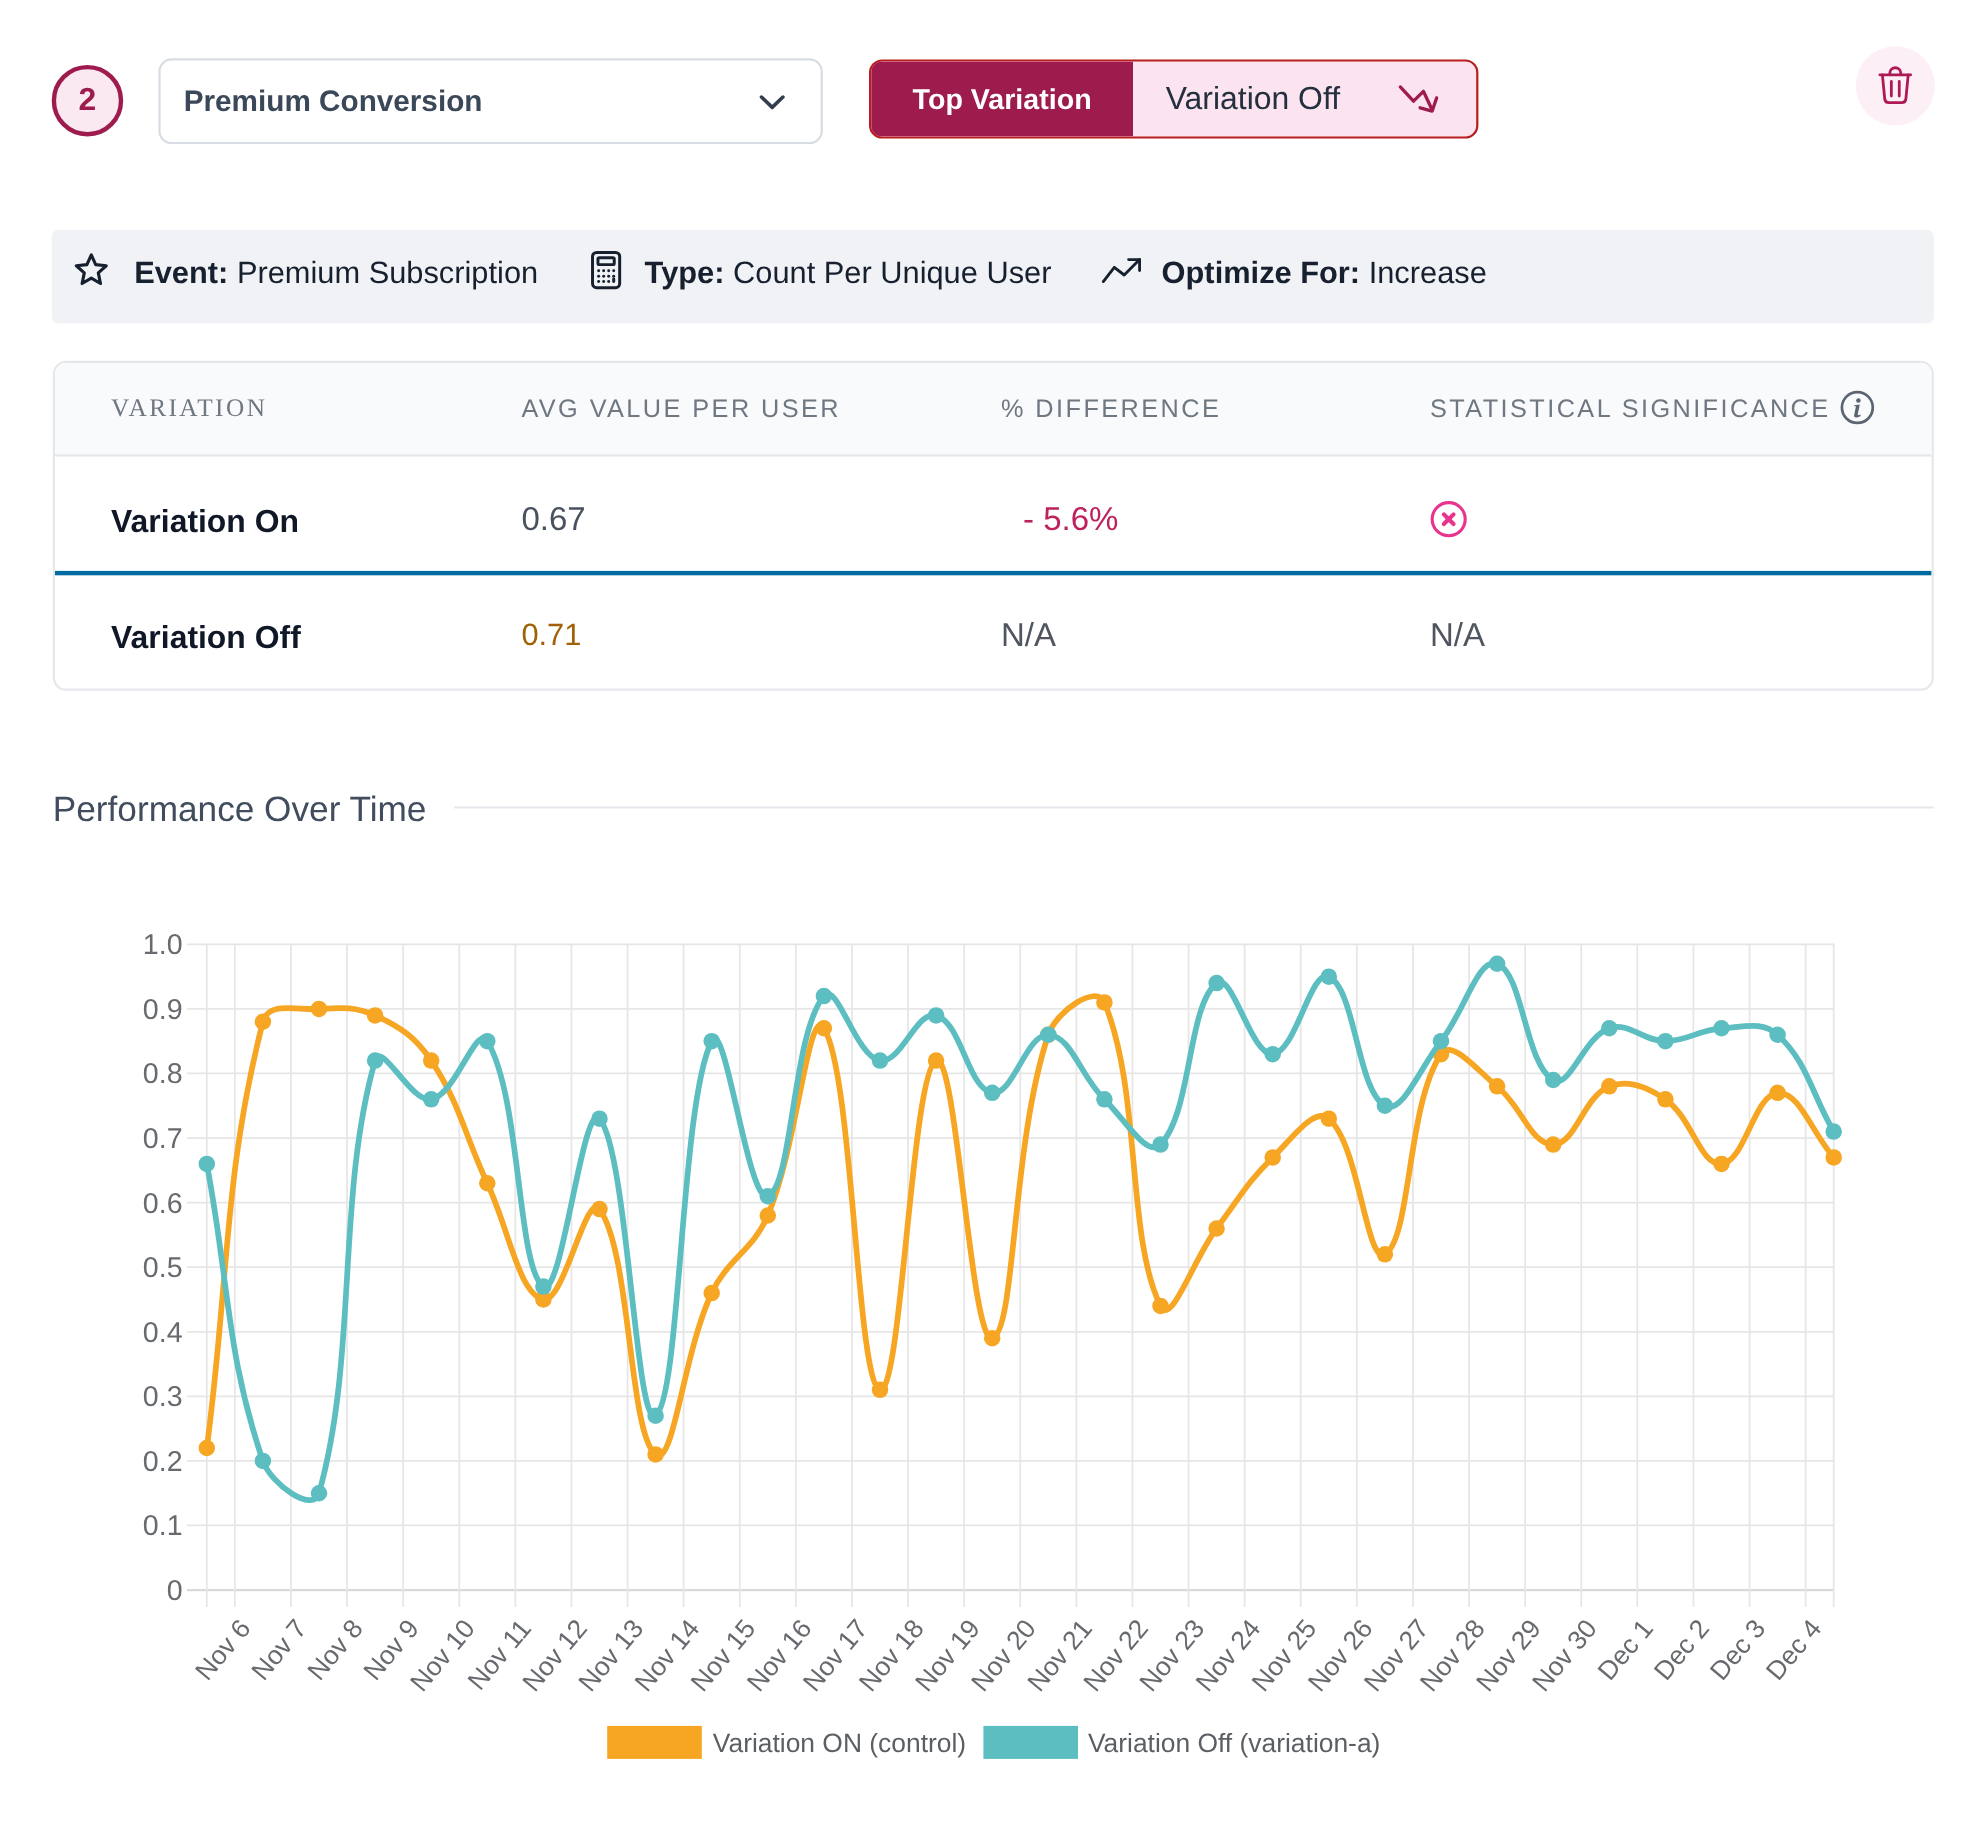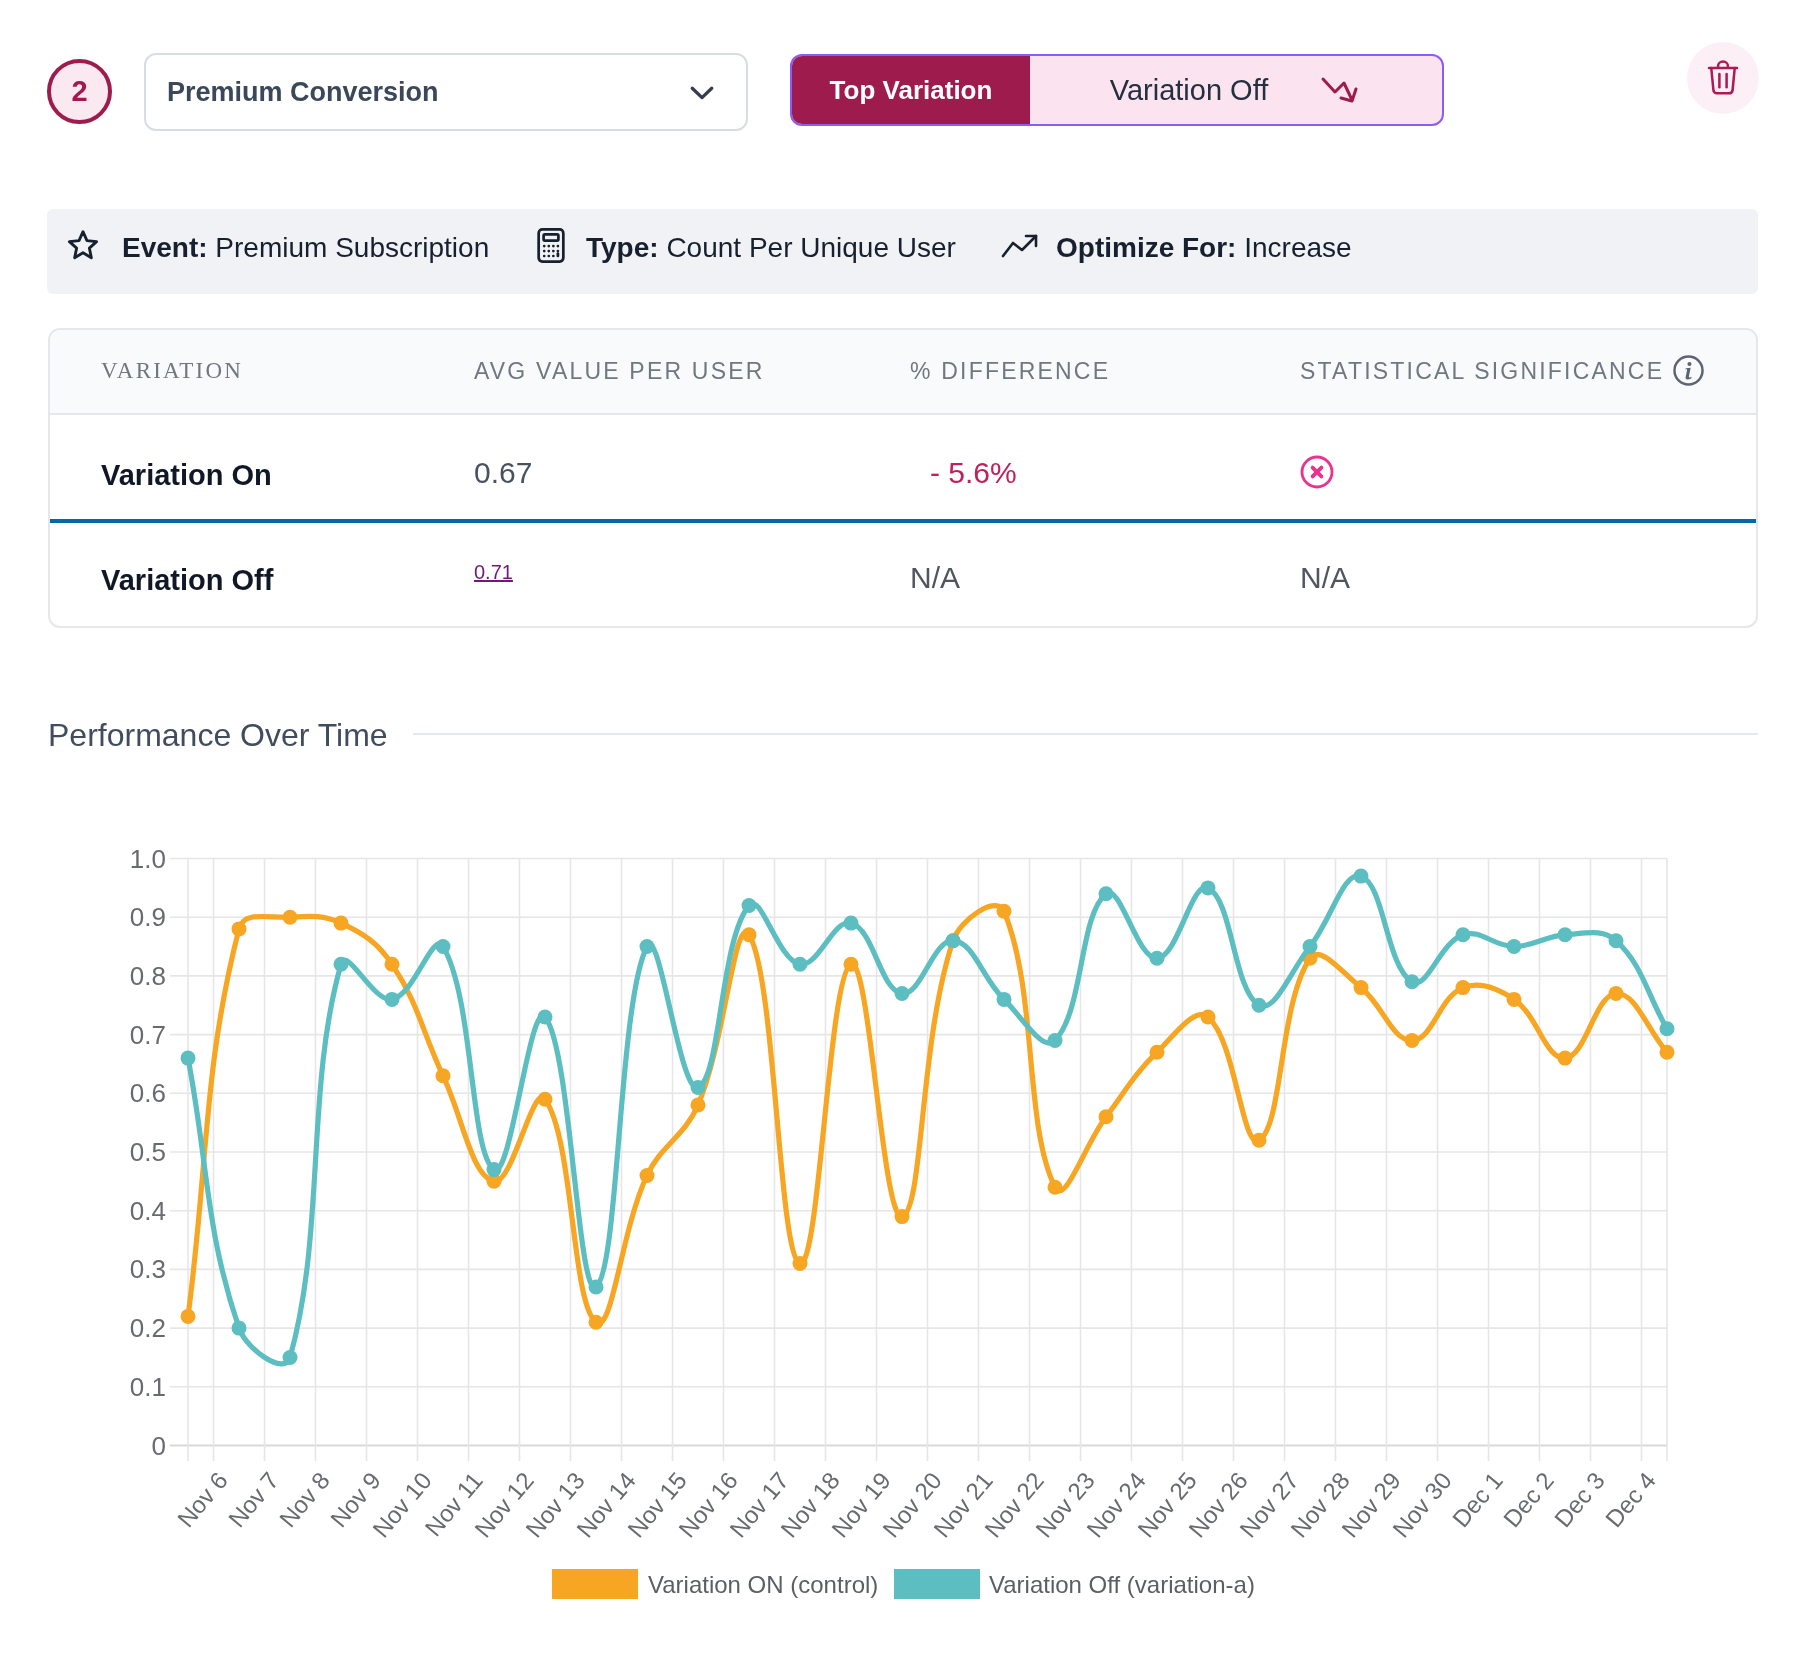--- a/index.html
+++ b/index.html
@@ -11,21 +11,21 @@
 
 <div class="abs" style="left:47px;top:59px;width:65px;height:65px;border-radius:50%;border:4.5px solid #9E1B4E;background:#FBE9F2;color:#9E1B4E;font-size:29px;font-weight:bold;display:flex;align-items:center;justify-content:center;">2</div>
 
 <div class="abs" style="left:144px;top:53px;width:604px;height:78px;border:2px solid #D8DCE3;border-radius:12px;background:#fff;display:flex;align-items:center;">
   <span style="margin-left:21px;font-size:27px;font-weight:700;color:#3B4859;">Premium Conversion</span>
   <svg width="30" height="30" viewBox="0 0 24 24" style="position:absolute;right:29px;top:22px;" fill="none" stroke="#323D4E" stroke-width="2.6" stroke-linecap="round" stroke-linejoin="round">
       <polyline points="4.2,9 12,16.5 19.8,9"></polyline>
     </svg>
 </div>
 
-<div class="abs" style="left:790px;top:54px;width:654px;height:72px;border:2px solid #8b5cf6;border-radius:12px;background:#FBE3F0;overflow:hidden;display:flex;">
+<div class="abs" style="left:790px;top:54px;width:554px;height:72px;border:2px solid #b91c1c;border-radius:12px;background:#FBE3F0;overflow:hidden;display:flex;">
   <div style="width:238px;height:100%;background:#9E1B4E;color:#fff;font-size:26px;font-weight:700;display:flex;align-items:center;justify-content:center;">Top Variation</div>
   <div style="flex:1;display:flex;align-items:center;justify-content:center;color:#25303F;font-size:29px;font-weight:400;">
     <span>Variation Off</span>
     <svg width="42" height="30" viewBox="0 0 42 30" style="margin-left:52px;" fill="none" stroke="#9E1B4E" stroke-width="3" stroke-linecap="round" stroke-linejoin="round">
       <polyline points="3,4 15,17 24,8 32,25"></polyline>
       <polyline points="21,23 32,26 36,14"></polyline>
     </svg>
   </div>
 </div>
 
@@ -87,21 +87,21 @@
     <span class="abs" style="left:51px;top:44px;font-weight:bold;font-size:29px;color:#101828;">Variation On</span>
     <span class="abs" style="left:424px;top:41px;font-size:30px;color:#4A5260;text-align:center;">0.67</span>
     <span class="abs" style="left:860px;top:41px;font-size:30px;color:#BE215E;margin-left:20px;">- 5.6%</span>
     <svg class="abs" style="left:1250px;top:40px;" width="34" height="34" viewBox="0 0 24 24" fill="none">
         <circle cx="12" cy="12" r="10.6" stroke="#E8338F" stroke-width="2"></circle>
         <path d="M8.9 8.9 L15.1 15.1 M15.1 8.9 L8.9 15.1" stroke="#E8338F" stroke-width="2.7" stroke-linecap="round"></path>
       </svg>
   </div>
   <div style="height:103px;position:relative;">
     <span class="abs" style="left:51px;top:41px;font-weight:bold;font-size:29px;color:#101828;">Variation Off</span>
-    <span class="abs" style="left:424px;top:38px;font-size:20px;color:#701a75;text-decoration:underline;">0.71</span>
+    <span class="abs" style="left:424px;top:38px;font-size:28px;color:#a16207;">0.71</span>
     <span class="abs" style="left:860px;top:38px;font-size:30px;color:#4F5660;">N/A</span>
     <span class="abs" style="left:1250px;top:38px;font-size:30px;color:#4F5660;">N/A</span>
   </div>
 </div>
 
 <div class="abs" style="left:48px;top:717px;font-size:32px;color:#414D5E;">Performance Over Time</div>
 <div class="abs" style="left:413px;top:733px;width:1345px;height:0;border-top:2px solid #E5E8EC;"></div>
 
 <svg width="1806" height="856" viewBox="0 800 1806 856" style="position:absolute;left:0;top:800px;">
 <line x1="170" y1="1445.5" x2="1667.0" y2="1445.5" stroke="#D9D9D9" stroke-width="2"></line>

